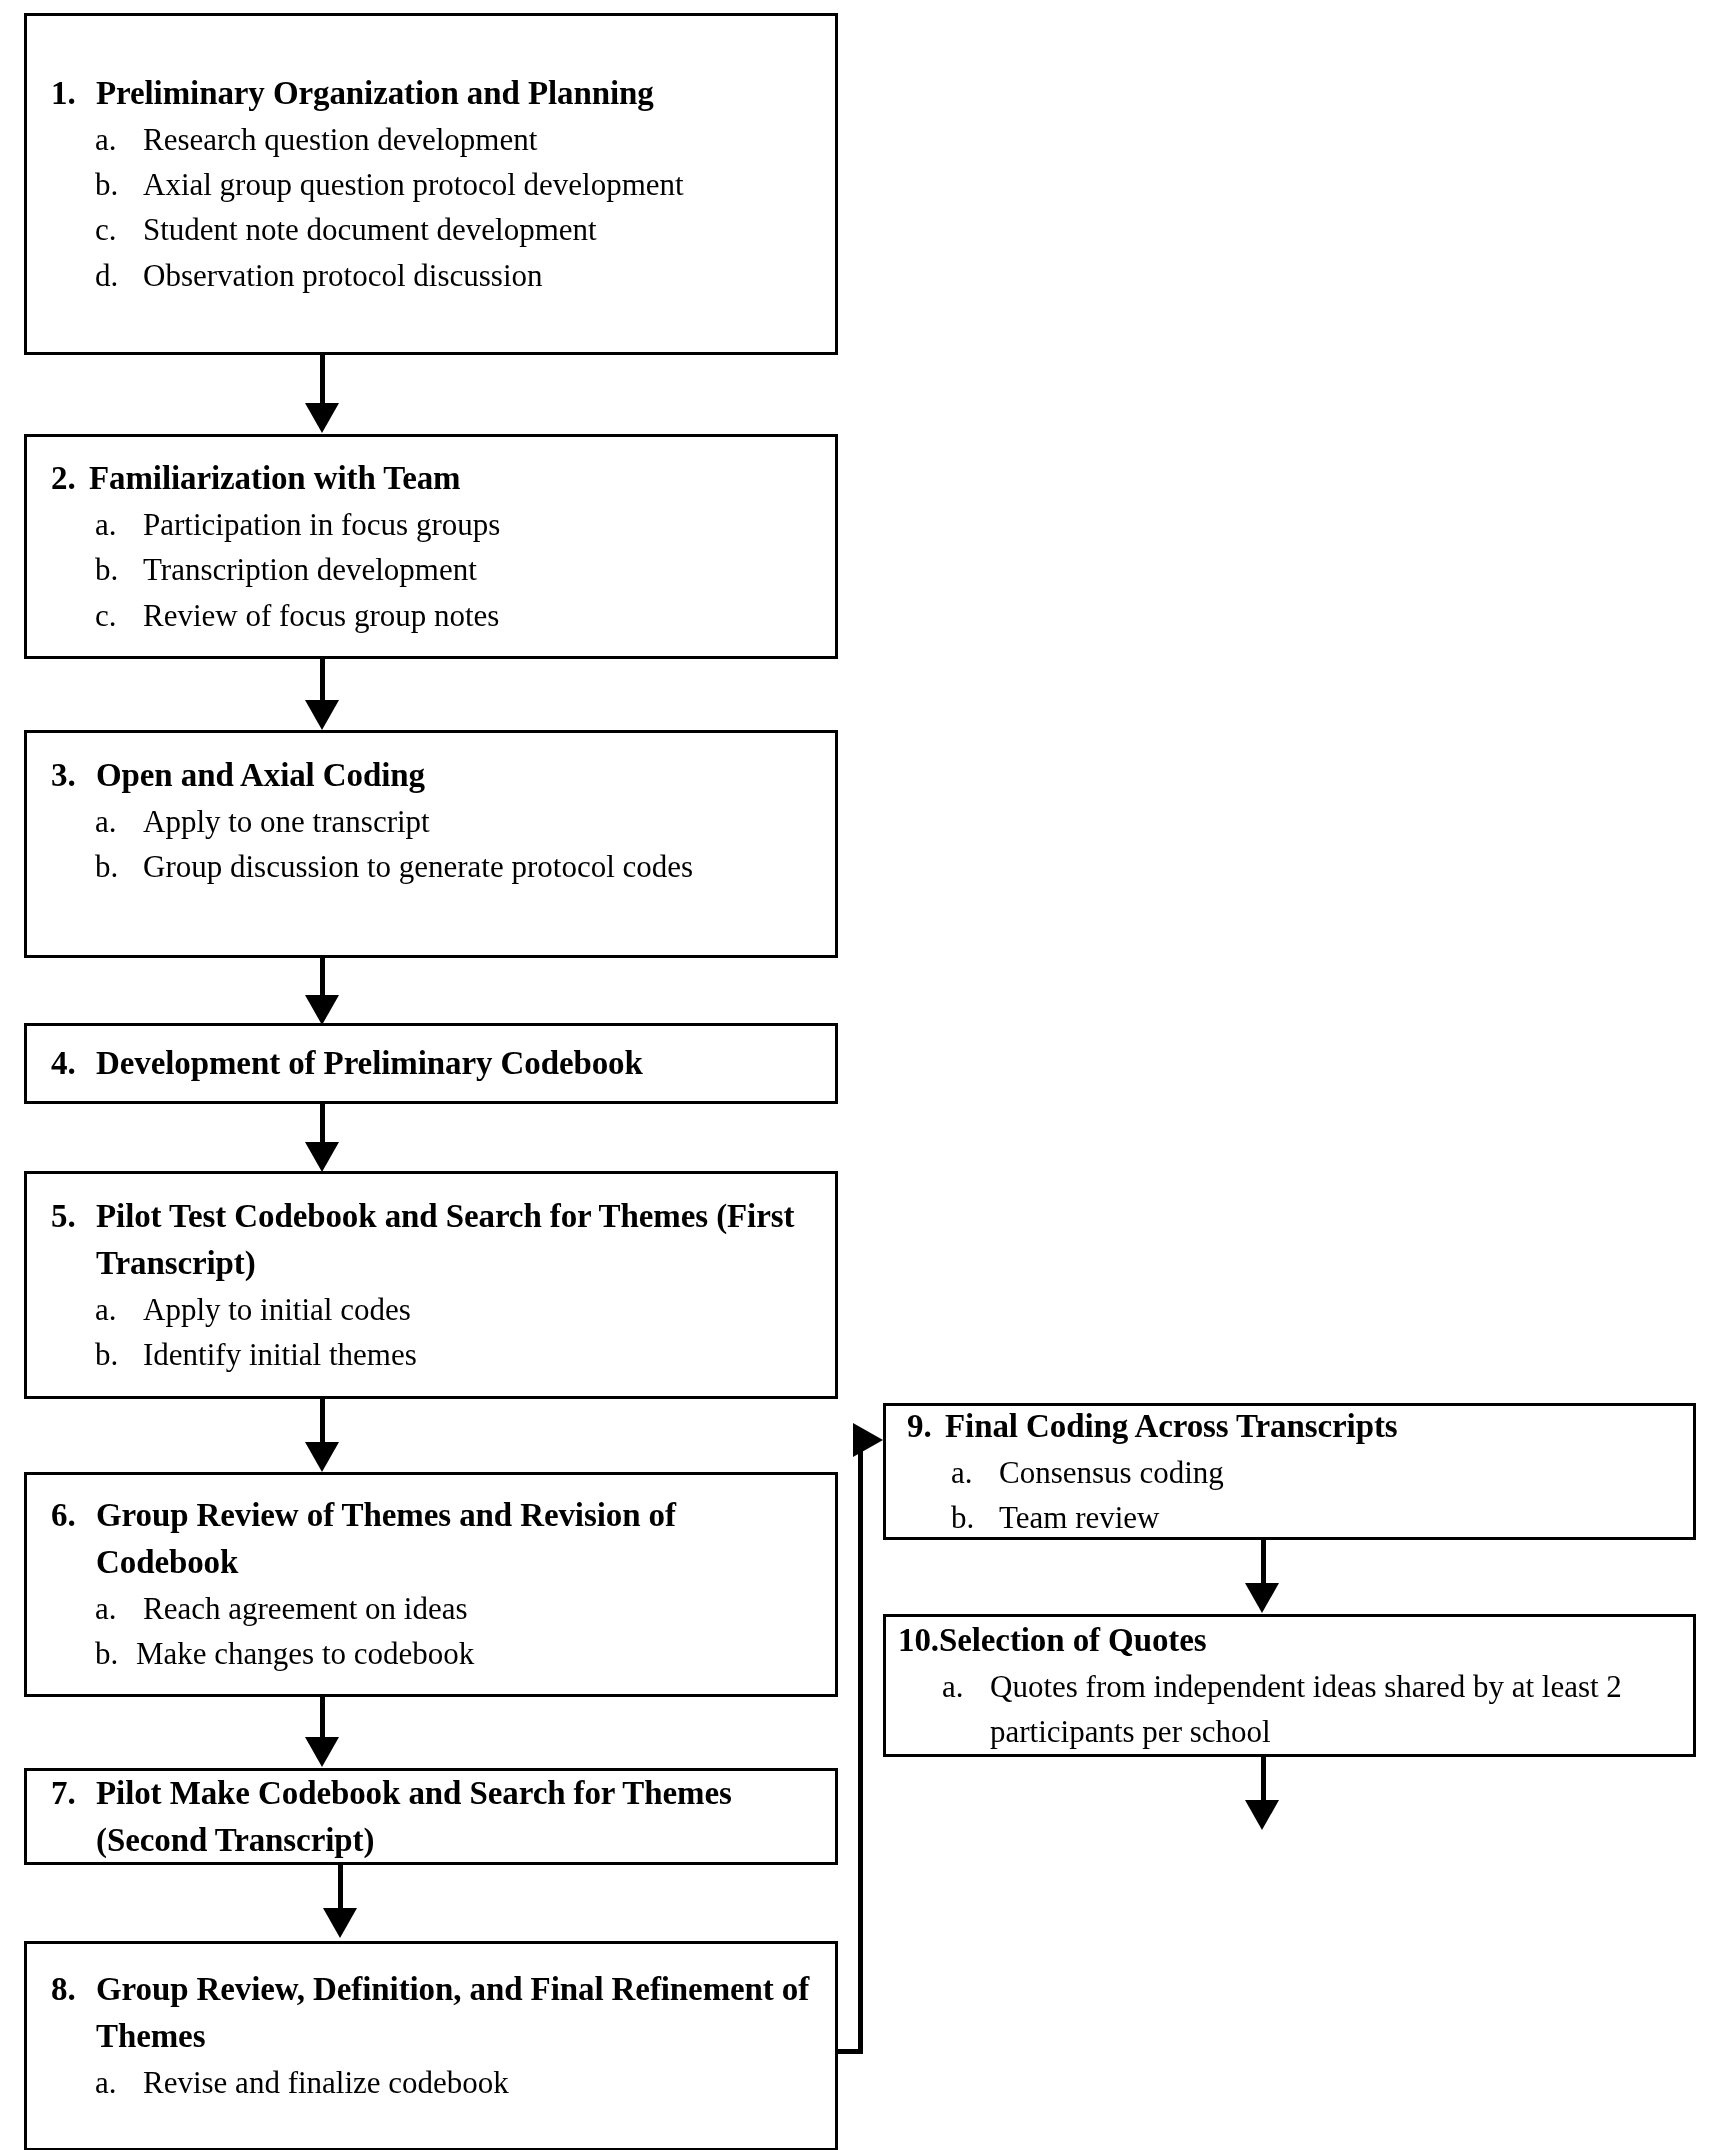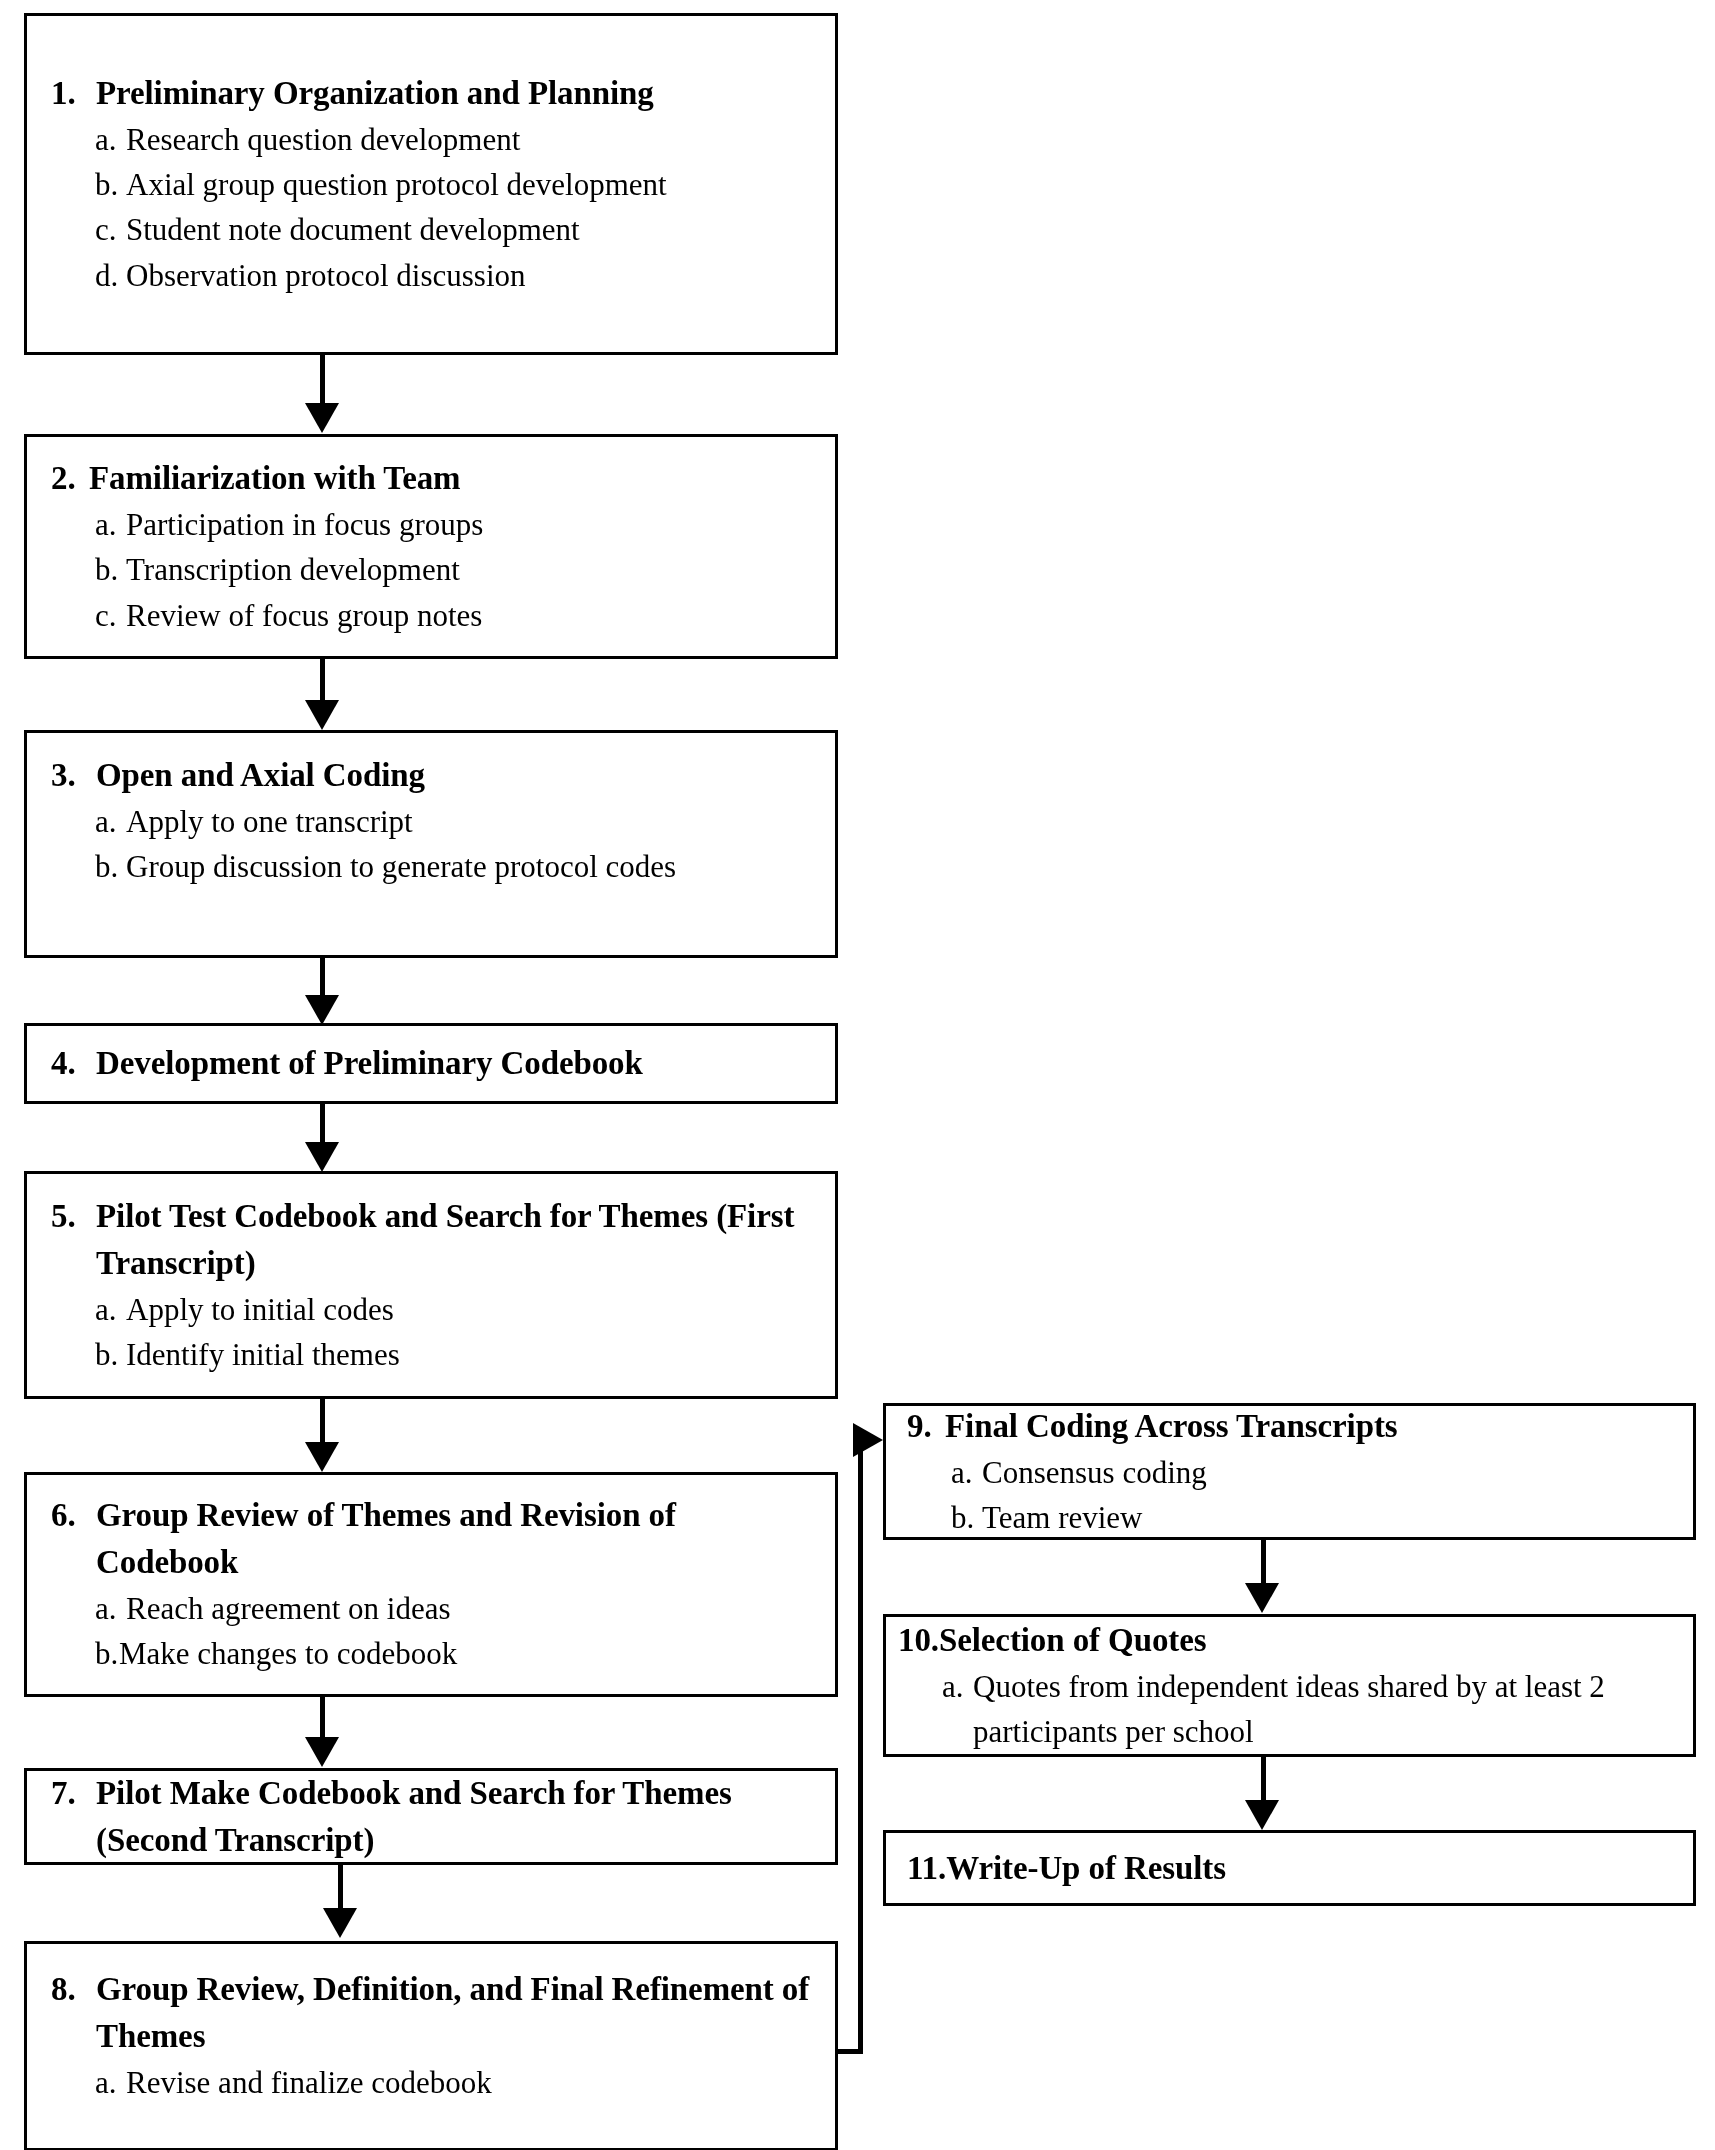--- a/index.html
+++ b/index.html
@@ -55,20 +55,21 @@
   .sub .lbl {
     flex: 0 0 auto;
     min-width: 31px;
     white-space: pre;
   }
   .sub.nospace .lbl {
     min-width: 24px;
   }
   .sub .stxt {
     flex: 1 1 auto;
+    margin-left: 17px;
   }
 
   
   .vline {
     position: absolute;
     width: 4.7px;
     background: #000000;
   }
   .hline {
     position: absolute;
@@ -260,21 +261,15 @@
     </div>
     <div class="sub">
       <span class="lbl">a.</span>
       <span class="stxt">Quotes from independent ideas shared by at least 2 participants per school</span>
     </div>
   </div>
 
   <div class="vline" style="left:1261px; top:1757px; height:48px;"></div>
   <div class="arrow-down" style="left:1245px; top:1800px;"></div>
 
-  <div class="node" style="left:883px; top:1830px; width:813px; height:76px; padding-left:21px;">
-    <div class="node-title tight">
-      <span class="num">11.</span>
-      <span class="ttxt">Write-Up of Results</span>
-    </div>
-  </div>
 
 </div>
 
 
 </body></html>

